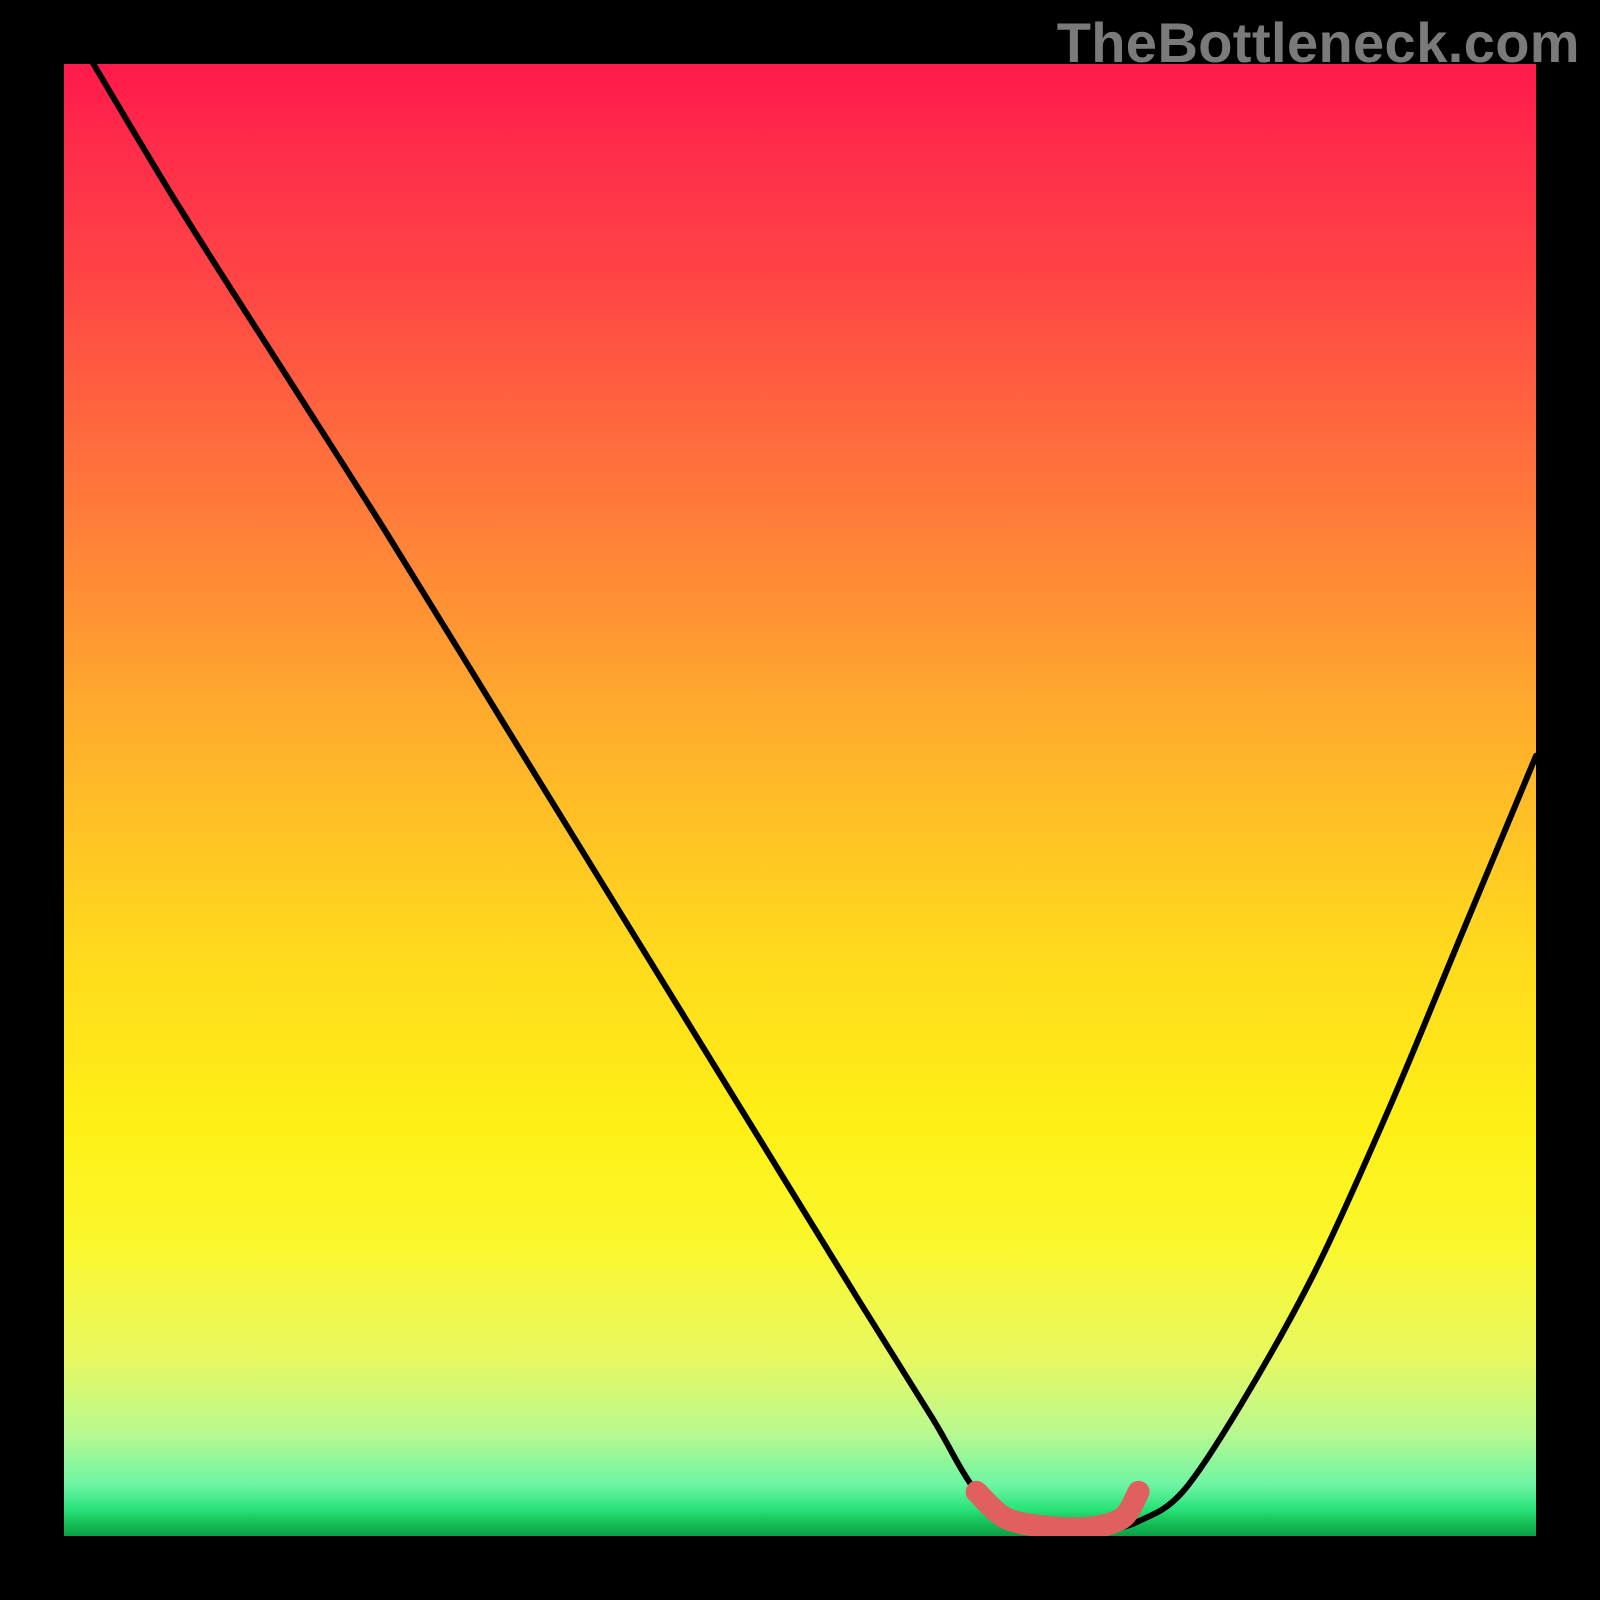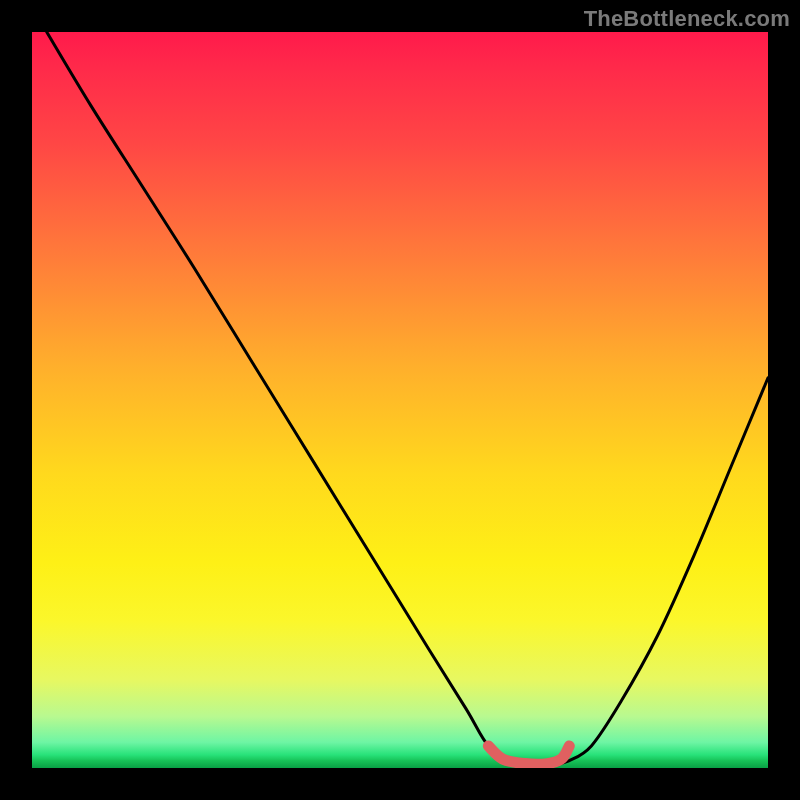--- a/index.html
+++ b/index.html
@@ -48,21 +48,21 @@
       #17c358 99.0%,
       #0eae4c 99.6%,
       #0aa046 100%
     );
   }
   .watermark {
     position: absolute;
     top: 6px;
     right: 10px;
     font-family: Arial, Helvetica, sans-serif;
-    font-size: 22px;
+    font-size: 28px;
     font-weight: 600;
     color: #7a7a7a;
     letter-spacing: 0.2px;
     margin-left: 28px;
   }
   svg.curve {
     position: absolute;
     left: 0;
     top: 0;
     width: 736px;

